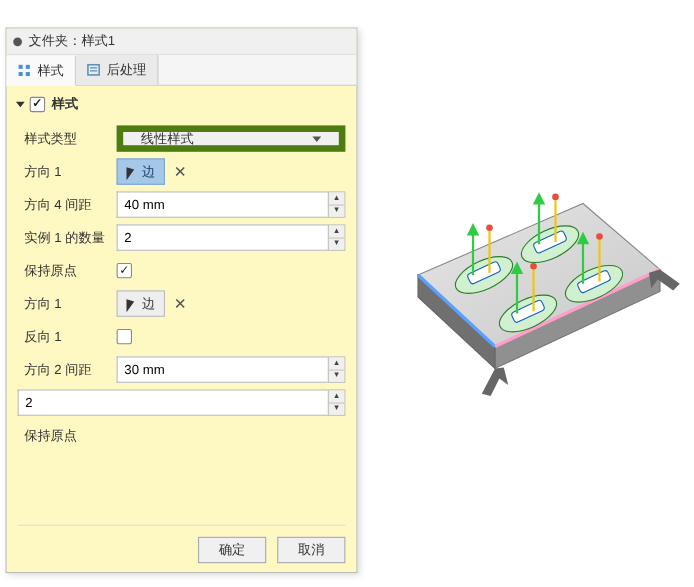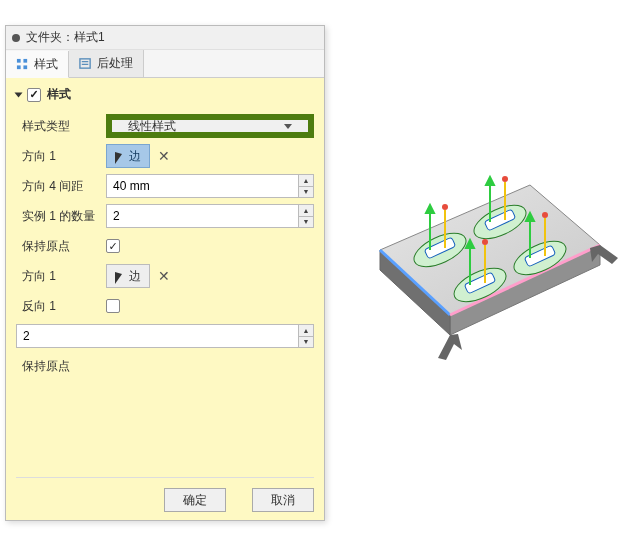--- a/index.html
+++ b/index.html
@@ -103,21 +103,21 @@
   .spin-btns {
     width: 16px; display:flex; flex-direction:column; border:1px solid #bbb;
   }
   .spin-btns div {
     flex:1; display:flex;align-items:center;justify-content:center;
     background:#f0f0f0; cursor:pointer; font-size:7px; line-height:1; color:#444;
   }
   .spin-btns div:first-child{border-bottom:1px solid #bbb;}
   .footer {
     position:absolute; bottom:8px; right:10px; left:10px;
-    display:flex; justify-content:flex-end; gap:26px;
+    display:flex; justify-content:flex-end; gap:10px;
     border-top:1px solid #ddd; padding-top:10px;
   }
   .btn {
     min-width: 62px; height:24px;
     border:1px solid #aaa; background:#f0f0f0;
     cursor:pointer; display:flex;align-items:center;justify-content:center;
   }
   .viewport {
     position:absolute;
     left: 340px; top: 130px;
@@ -237,20 +237,32 @@
       </div>
     </div>
 
     <div class="row">
       <div class="label">反向 1</div>
       <div class="control">
           <span class="chk"></span>
         </div>
     </div>
 
+    <div class="row">
+      <div class="label">方向 2 间距</div>
+      <div class="control">
+        <div class="spinner">
+          <input value="30 mm" style="">
+          <div class="spin-btns">
+              <div>▲</div>
+              <div>▼</div>
+            </div>
+        </div>
+      </div>
+    </div>
 
     <div class="row">
       <div class="control">
         <div class="spinner">
           <input value="2" style="">
           <div class="spin-btns">
               <div>▲</div>
               <div>▼</div>
             </div>
         </div>

